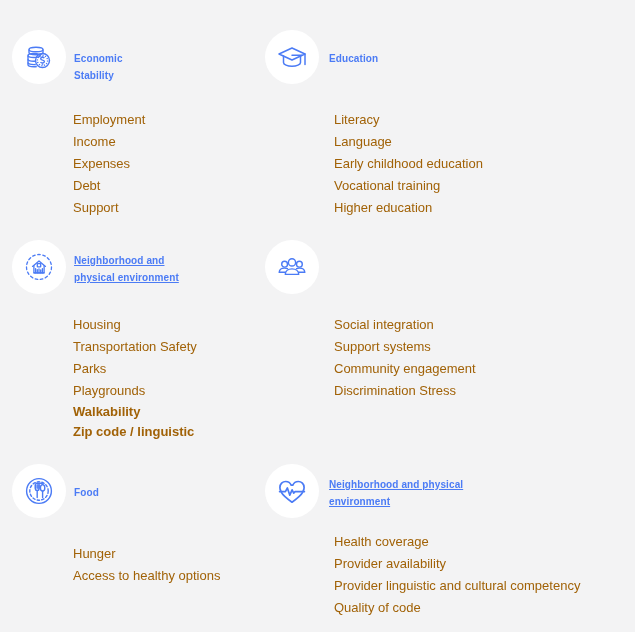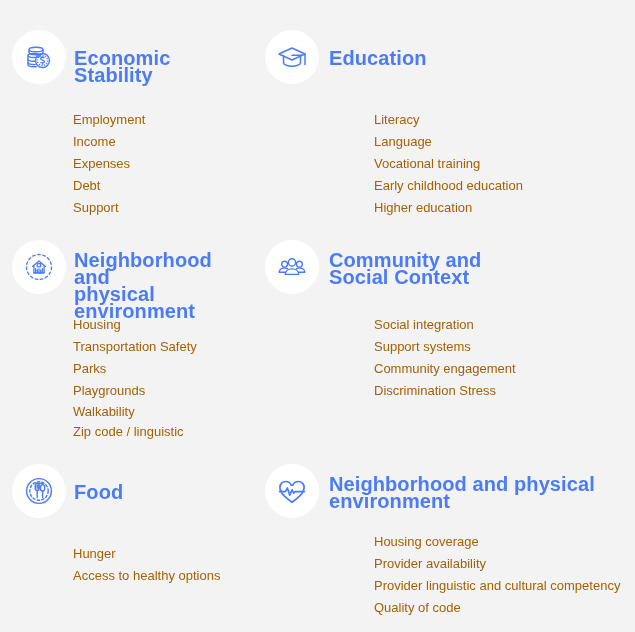--- a/index.html
+++ b/index.html
@@ -37,21 +37,21 @@
     background: #ffffff;
     display: flex;
     align-items: center;
     justify-content: center;
   }
   .icon-circle svg {
     display: block;
   }
   .card-title {
     position: absolute;
-    font-size: 20px;
+    font-size: 10px;
     font-weight: bold;
     color: #4b7bf5;
     line-height: 17px;
     letter-spacing: 0.1px;
     white-space: pre-line;
   }
   .card-list {
     list-style: none;
     margin: 0;
     padding: 0;
@@ -62,35 +62,35 @@
   .card-list li {
     white-space: nowrap;
   }
   
   .col-left { left: 12px; }
   .col-right { left: 265px; }
 
   .col-left .card-title { left: 62px; }
   .col-left .card-list  { margin-left: 61px; }
   .col-right .card-title { left: 64px; }
-  .col-right .card-list  { margin-left: 109px; }
+  .col-right .card-list  { margin-left: 69px; }
 
   .row-1 { top: 30px; }
   .row-2 { top: 240px; }
   .row-3 { top: 464px; }
 
   
   .title-1line { top: 20px; }
-  .title-2line { top: 12px; }
+  .title-2line { top: 12px; text-decoration: underline; }
 
   .list-gap-lg { margin-top: 23px; }
   .list-gap-md { margin-top: 18px; }
   .list-gap-sm { margin-top: 11px; }
 
-  .tight { line-height: 20px; }
+  .tight { line-height: 20px; font-weight: bold; }
 </style>
 </head>
 <body>
 
 <div class="board">
 
   <div class="card col-left row-1">
     <div class="card-head">
       <span class="icon-circle">
         <svg width="32" height="32" viewBox="0 0 32 32" fill="none" stroke="#4b7bf5" stroke-width="1.4">
@@ -125,22 +125,22 @@
           <path d="M7.5 15.1v6.3c0 2.2 3.8 3.9 8.5 3.9s8.5-1.7 8.5-3.9v-6.3"></path>
           <path d="M29 13v10.5"></path>
           <path d="M16 14.2h9.5"></path>
         </svg>
       </span>
       <div class="card-title title-1line">Education</div>
     </div>
     <ul class="card-list list-gap-lg">
       <li>Literacy</li>
       <li>Language</li>
+      <li>Early childhood education</li>
       <li>Vocational training</li>
-      <li>Early childhood education</li>
       <li>Higher education</li>
     </ul>
   </div>
 
   <div class="card col-left row-2">
     <div class="card-head">
       <span class="icon-circle">
         <svg width="34" height="34" viewBox="0 0 34 34" fill="none" stroke="#4b7bf5" stroke-width="1.3" stroke-linecap="round">
           <circle cx="17" cy="17" r="12.5" stroke-dasharray="2.6 2.6"></circle>
           <path d="M10.5 16.4 17 11l6.5 5.4" stroke-linejoin="round"></path>
@@ -169,22 +169,20 @@
         <svg width="34" height="34" viewBox="0 0 34 34" fill="none" stroke="#4b7bf5" stroke-width="1.4" stroke-linejoin="round" stroke-linecap="round">
           <circle cx="9.6" cy="14.2" r="2.9"></circle>
           <circle cx="24.4" cy="14.2" r="2.9"></circle>
           <circle cx="17" cy="12.4" r="3.6"></circle>
           <path d="M4.3 22.2c0-2.6 2.4-4.1 5.3-4.1 1.1 0 2.1.2 2.9.6"></path>
           <path d="M29.7 22.2c0-2.6-2.4-4.1-5.3-4.1-1.1 0-2.1.2-2.9.6"></path>
           <path d="M4.3 22.2h5.8M23.9 22.2h5.8"></path>
           <path d="M10.3 24.4c0-3.4 3-5.5 6.7-5.5s6.7 2.1 6.7 5.5z"></path>
         </svg>
       </span>
-      <div class="card-title title-2line">Community and
-Social Context</div>
     </div>
     <ul class="card-list list-gap-md">
       <li>Social integration</li>
       <li>Support systems</li>
       <li>Community engagement</li>
       <li>Discrimination Stress</li>
     </ul>
   </div>
 
   <div class="card col-left row-3">
@@ -216,20 +214,20 @@
         <svg width="34" height="34" viewBox="0 0 34 34" fill="none" stroke="#4b7bf5" stroke-width="1.7" stroke-linecap="round" stroke-linejoin="round">
           <path d="M28.2 16.8c.6-1 .9-2.2.9-3.4 0-3.3-2.6-5.9-5.8-5.9-2.5 0-4.6 1.5-5.5 3.7h-1.6c-.9-2.2-3-3.7-5.5-3.7-3.2 0-5.8 2.6-5.8 5.9 0 1.2.3 2.4.9 3.4"></path>
           <path d="M6.4 18.4c1.5 3 4.7 5.6 10.6 9.8 5.9-4.2 9.1-6.8 10.6-9.8"></path>
           <path d="M4.6 17.6h5.8l2-3.6 2.4 7.2 2.3-5.4 1.6 3.3 1.4-1.5h9.3"></path>
         </svg>
       </span>
       <div class="card-title title-2line">Neighborhood and physical
 environment</div>
     </div>
     <ul class="card-list list-gap-sm">
-      <li>Housing coverage</li>
+      <li>Health coverage</li>
       <li>Provider availability</li>
       <li>Provider linguistic and cultural competency</li>
       <li>Quality of code</li>
     </ul>
   </div>
 
 </div>
 
 </body></html>

